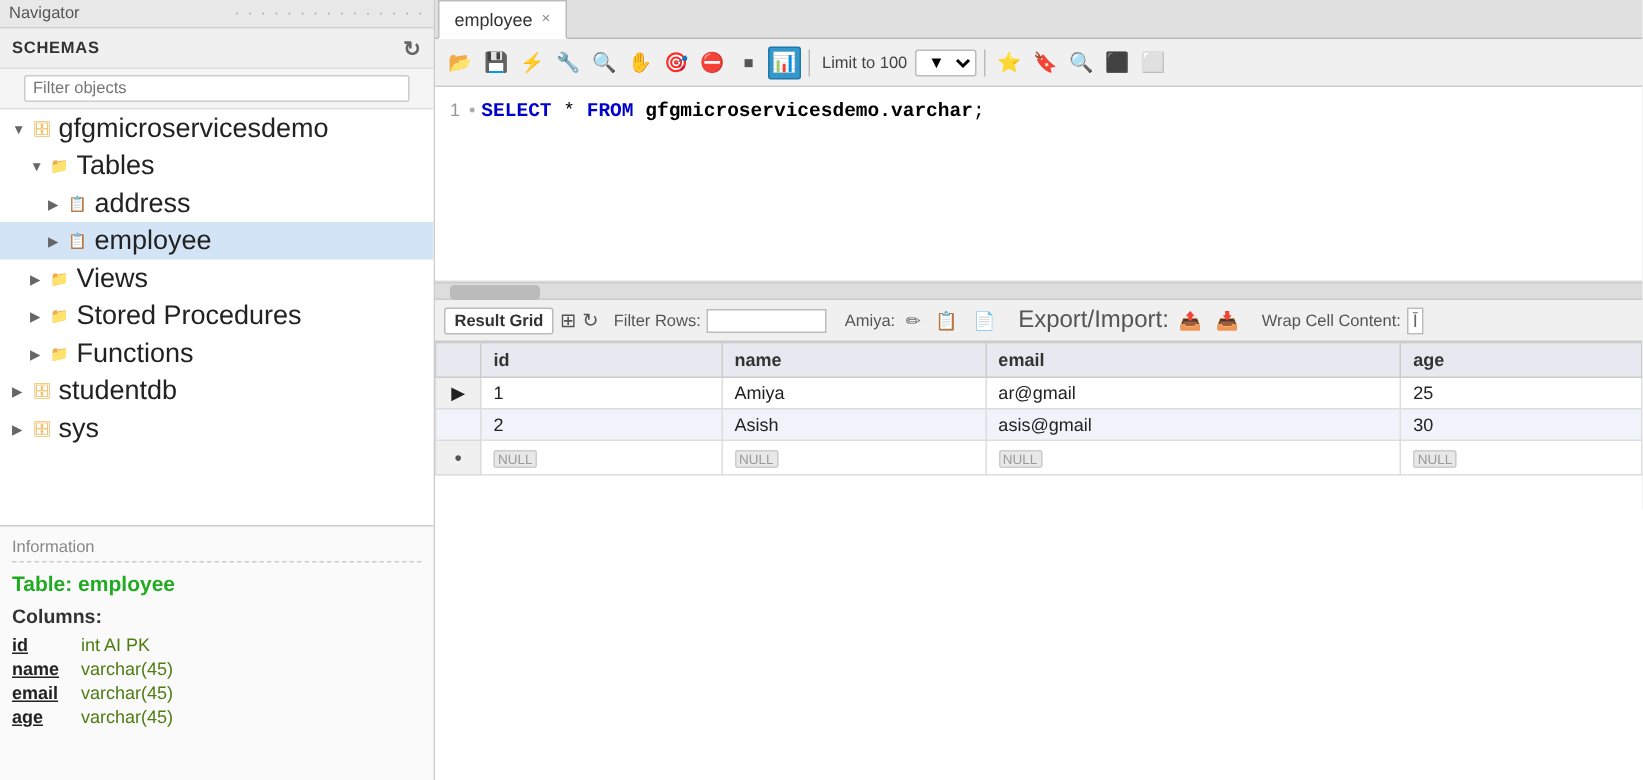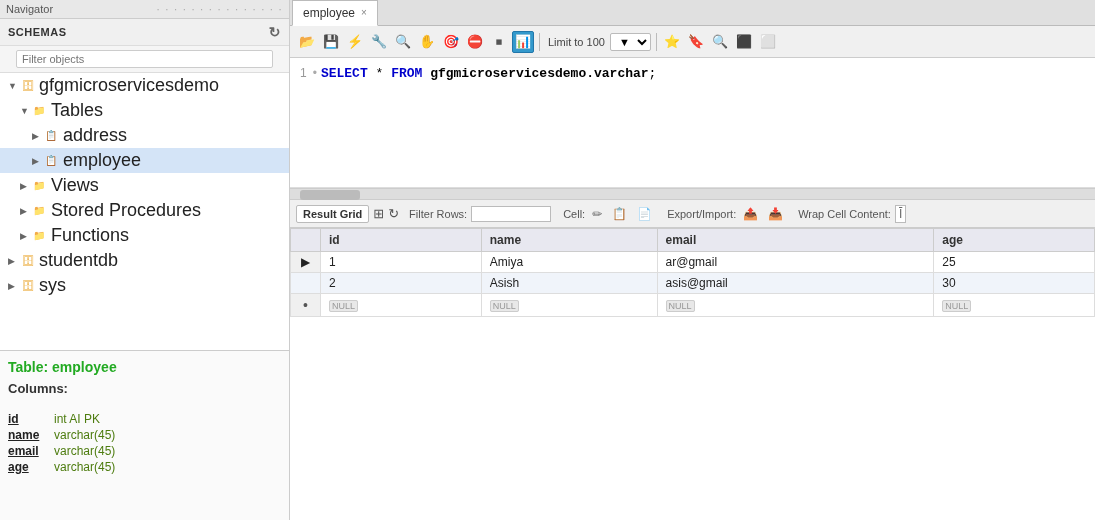--- a/index.html
+++ b/index.html
@@ -30,21 +30,21 @@
     
     .bottom-tabs { border-top: 1px solid #ccc; background: #e8e8e8; display: flex; align-items: center; padding: 0 4px; height: 24px; }
     .bottom-tab { padding: 3px 8px; font-size: 11px; color: #555; cursor: pointer; border-bottom: 2px solid transparent; }
     .bottom-tab.active { color: #0060a0; border-bottom-color: #0060a0; font-weight: bold; }
 
     
     .info-panel { border-top: 1px solid #ccc; padding: 8px; background: #fafafa; min-height: 170px; }
     .info-header { font-size: 11px; color: #888; border-bottom: 1px dashed #ccc; padding-bottom: 3px; margin-bottom: 6px; }
     .info-table-name { font-size: 14px; font-weight: bold; color: #333; margin-bottom: 6px; }
     .info-table-name span { color: #22aa22; }
-    .info-columns-header { font-size: 13px; font-weight: bold; color: #333; margin-bottom: 16px; }
+    .info-columns-header { font-size: 13px; font-weight: bold; color: #333; margin-bottom: 5px; }
     .info-col-row { display: flex; gap: 6px; margin-bottom: 2px; font-size: 12px; }
     .info-col-name { font-weight: bold; min-width: 40px; color: #222; text-decoration: underline; }
     .info-col-name.pk { text-decoration: underline; }
     .info-col-type { color: #4d7c0f; }
 
     
     .right-panel { flex: 1; display: flex; flex-direction: column; background: #f0f0f0; }
 
     
     .tab-bar { background: #e0e0e0; border-bottom: 1px solid #bbb; display: flex; align-items: center; padding: 0; height: 26px; }
@@ -162,20 +162,21 @@
     <div class="tree-item">
       <span class="tree-indent" style="width:4px"></span>
       <span class="tree-arrow">▶</span>
       <span class="tree-icon db-icon">🗄</span>
       <span class="tree-label">sys</span>
     </div>
   </div>
 
 
   <div class="info-panel">
+    <div class="info-header">Information</div>
     <div class="info-table-name">
       <span>Table: </span><span style="color:#22aa22">employee</span>
     </div>
     <div class="info-columns-header">Columns:</div>
     <div class="info-col-row">
       <span class="info-col-name pk">id</span>
       <span class="info-col-type">int AI PK</span>
     </div>
     <div class="info-col-row">
       <span class="info-col-name">name</span>
@@ -243,25 +244,25 @@
   </div>
 
   <div class="result-section">
 
     <div class="result-toolbar">
       <div class="result-tab active">Result Grid</div>
       <span style="font-size:13px;cursor:pointer;color:#555">⊞</span>
       <span style="font-size:13px;cursor:pointer;color:#555">↻</span>
       <span class="filter-label">Filter Rows:</span>
       <input class="filter-box" type="text" style="">
-      <span class="edit-label">Cell:</span>
+      <span class="edit-label">Amiya:</span>
       <span style="font-size:12px;cursor:pointer;padding:1px 3px;color:#666">✏</span>
       <span style="font-size:12px;cursor:pointer;padding:1px 3px;color:#666">📋</span>
       <span style="font-size:12px;cursor:pointer;padding:1px 3px;color:#666">📄</span>
-      <span style="font-size:11px;color:#555;margin-left:8px">Export/Import:</span>
+      <span style="font-size:16px;color:#555;margin-left:8px">Export/Import:</span>
       <span style="font-size:12px;cursor:pointer;padding:1px 3px;color:#666">📤</span>
       <span style="font-size:12px;cursor:pointer;padding:1px 3px;color:#666">📥</span>
       <span style="font-size:11px;color:#555;margin-left:8px">Wrap Cell Content:</span>
       <span style="font-size:12px;cursor:pointer;padding:1px 3px;color:#666;border:1px solid #bbb;background:white">Ī</span>
     </div>
 
     <div class="data-table-wrapper">
       <table class="data-table">
         <thead>
           <tr>

